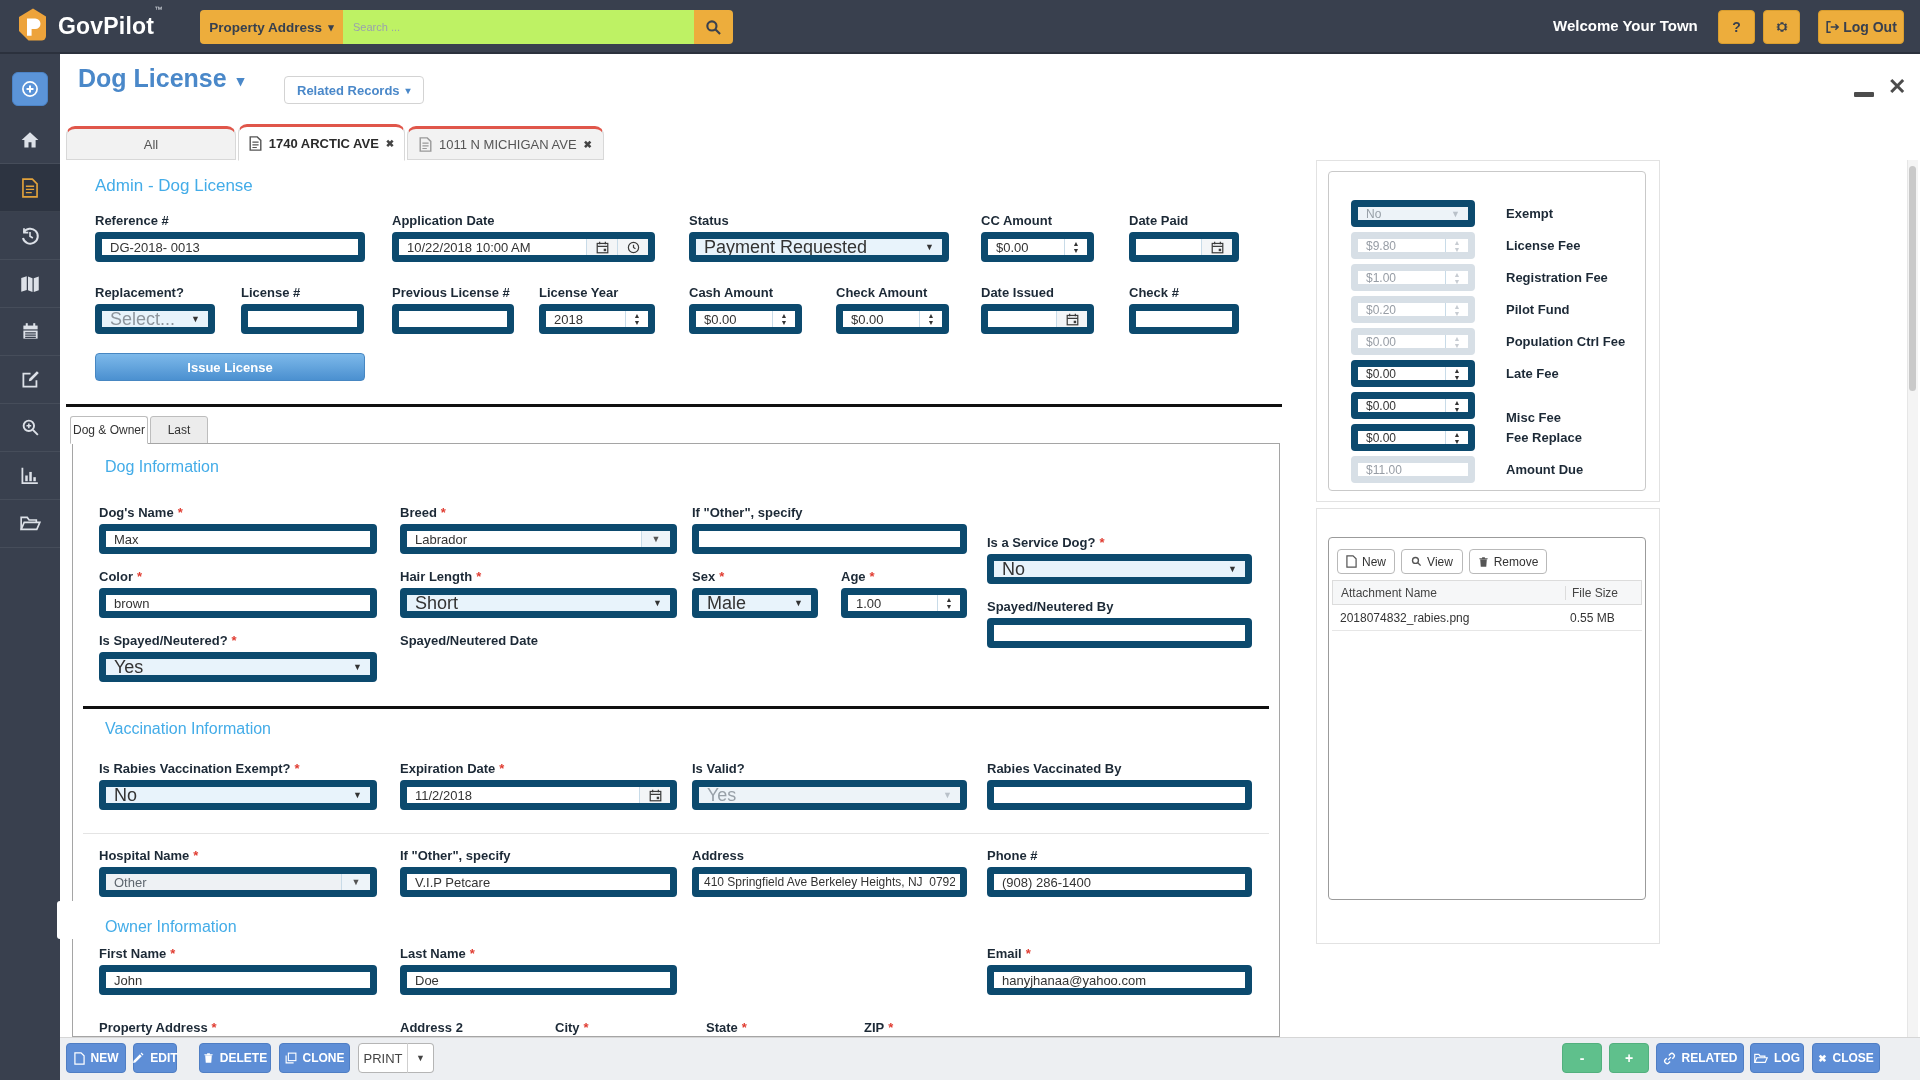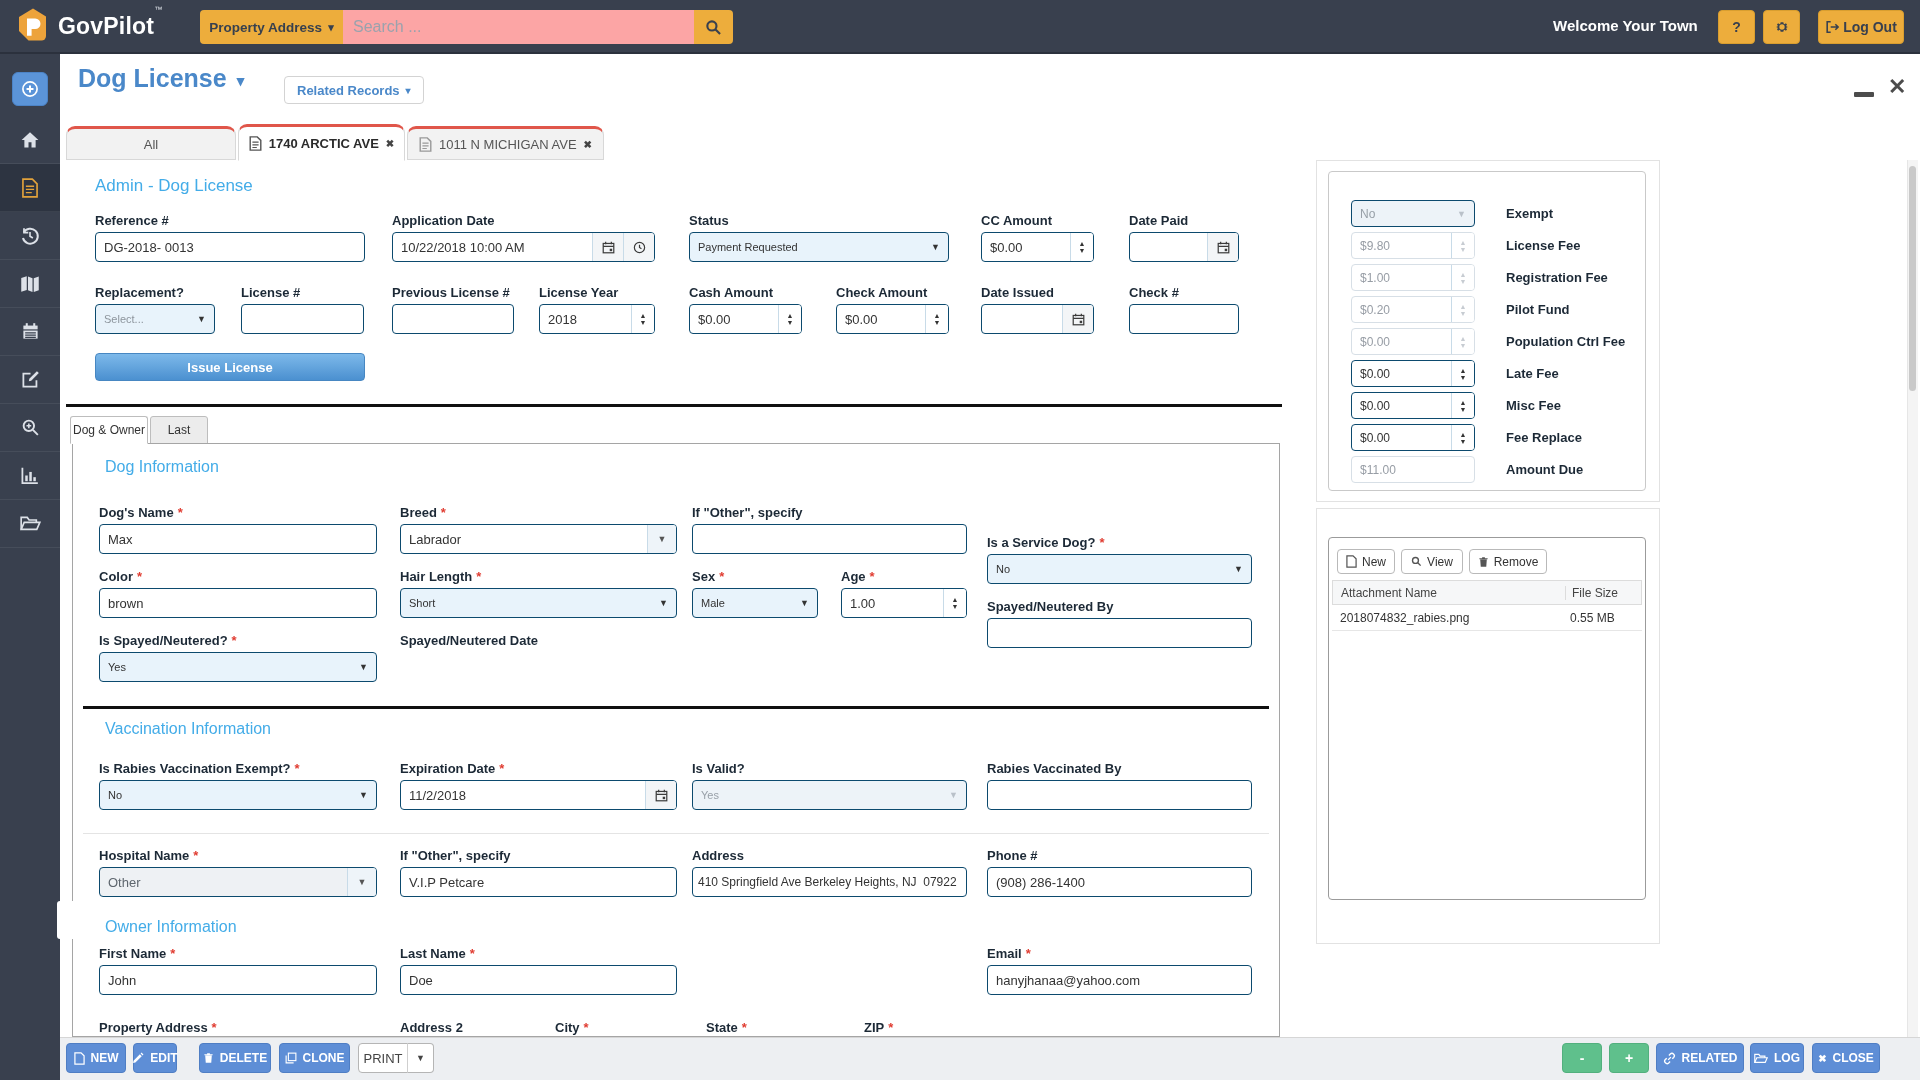--- a/index.html
+++ b/index.html
@@ -7,21 +7,21 @@
         font-family:"Liberation Sans",sans-serif;font-size:13px;color:#333;}
   .abs{position:absolute;box-sizing:border-box;}
 
   
   #navbar{left:0;top:0;width:1920px;height:54px;background:#39404E;border-bottom:2px solid #2b313d;}
   .brand{left:14px;top:7px;display:flex;align-items:center;gap:8px;color:#fff;}
   .brand-name{font-size:23px;font-weight:700;letter-spacing:.2px;}
   .brand-tm{font-size:8px;vertical-align:top;position:relative;top:-8px;color:#dfe3ea;}
   .cat-btn{left:200px;top:10px;width:143px;height:34px;background:#EDAD3C;border:none;border-radius:4px 0 0 4px;
            display:flex;align-items:center;justify-content:center;gap:6px;color:#37404e;font-weight:700;font-size:13.5px;cursor:pointer;}
-  .nav-search{left:343px;top:10px;width:351px;height:34px;border:none;background:#fca5a5;padding:7px 10px;font-size:16px;
+  .nav-search{left:343px;top:10px;width:351px;height:34px;border:none;background:#bef264;padding:7px 10px;font-size:11px;
               font-family:"Liberation Sans",sans-serif;color:#333;outline:none;}
   .nav-search::placeholder{color:#9aa2ad;}
   .search-btn{left:694px;top:10px;width:39px;height:34px;background:#EDAD3C;border:none;border-radius:0 4px 4px 0;
               display:flex;align-items:center;justify-content:center;color:#39404E;cursor:pointer;}
   .welcome{left:1553px;top:17px;color:#fff;font-size:15px;font-weight:600;}
   .sq-btn{top:10px;height:34px;background:#EDAD3C;border:1px solid #d99e2f;border-radius:4px;color:#39404E;
           display:flex;align-items:center;justify-content:center;font-weight:700;font-size:14px;cursor:pointer;gap:4px;}
 
   
   #sidebar{left:0;top:54px;width:60px;height:1026px;background:#39404E;}
@@ -43,26 +43,26 @@
   .rtab{top:126px;height:34px;background:#f2f2f2;border:1px solid #d8d8d8;border-top:3px solid #E0564A;
         border-radius:9px 9px 0 0;display:flex;align-items:center;justify-content:center;gap:7px;
         font-size:13px;color:#555;cursor:pointer;}
   .rtab.active{top:124px;height:37px;background:#fff;border-bottom:1px solid #fff;font-weight:700;color:#2b2b2b;}
   .rtab .tx{font-size:12px;color:#444;font-weight:700;cursor:pointer;}
 
   
   .fld{position:absolute;box-sizing:border-box;}
   .lbl{font-size:13px;font-weight:700;color:#1c2936;white-space:nowrap;margin-bottom:4px;height:15px;}
   .req{color:#e03c31;margin-left:4px;font-weight:700;}
-  .ctrl{height:30px;border:1px solid #0c4a6e;border-radius:4px;background:#fff;display:flex;align-items:center;
+  .ctrl{height:30px;border:7px solid #0c4a6e;border-radius:4px;background:#fff;display:flex;align-items:center;
         box-sizing:border-box;overflow:hidden;width:100%;}
   .ctrl input{flex:1;min-width:0;border:none;outline:none;background:transparent;padding:0 8px;font-size:13px;
               font-family:"Liberation Sans",sans-serif;color:#333;height:100%;}
   .sel{background:#e8f3fb;justify-content:space-between;padding:0 8px;cursor:pointer;}
-  .sel .val{font-size:11px;color:#333;}
+  .sel .val{font-size:18px;color:#333;}
   .sel .scar{font-size:9px;color:#333;}
   .sel.dis{background:#edf3f8;}
   .sel.dis .val{color:#98a0a8;}
   .sel.dis .scar{color:#b9c1c9;}
   .sel.placeholder .val{color:#8d959d;}
   .spin{width:22px;height:100%;border-left:1px solid #c8dbe8;background:#fff;display:flex;flex-direction:column;
         align-items:center;justify-content:center;line-height:1;cursor:pointer;}
   .spin span{font-size:7px;color:#333;display:block;}
   .gbtn{width:30px;height:100%;border-left:1px solid #c8dbe8;background:#f3f5f7;display:flex;align-items:center;
         justify-content:center;color:#3c3c3c;cursor:pointer;}
@@ -677,21 +677,21 @@
 
   <div class="fee-row" style="top:392px;">
     <div class="ctrl">
         <input value="$0.00" style="">
       <div class="spin">
           <span>▲</span>
           <span>▼</span>
         </div>
     </div>
   </div>
-  <div class="fee-lbl" style="top:392px;text-align:right;">Misc Fee</div>
+  <div class="fee-lbl" style="top:404px;text-align:right;">Misc Fee</div>
 
   <div class="fee-row" style="top:424px;">
     <div class="ctrl">
         <input value="$0.00" style="">
       <div class="spin">
           <span>▲</span>
           <span>▼</span>
         </div>
     </div>
   </div>

